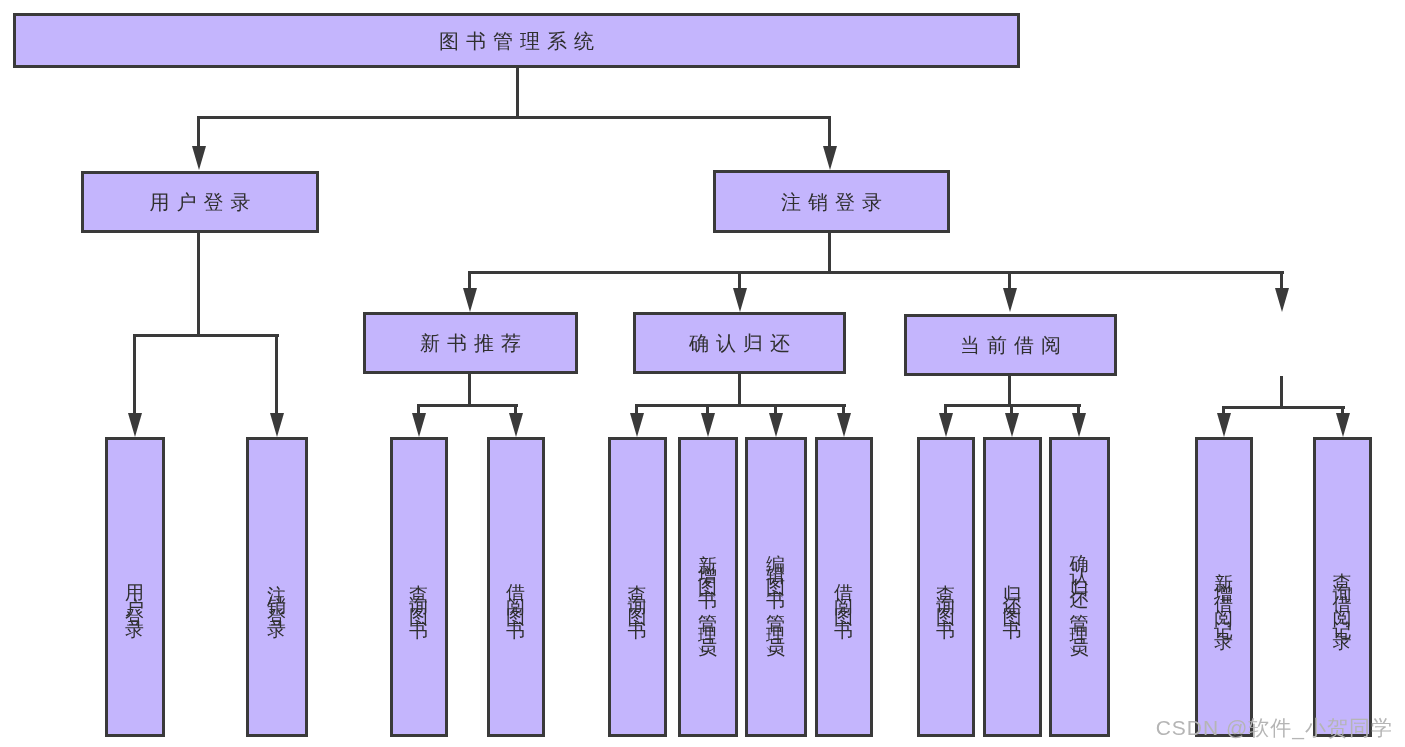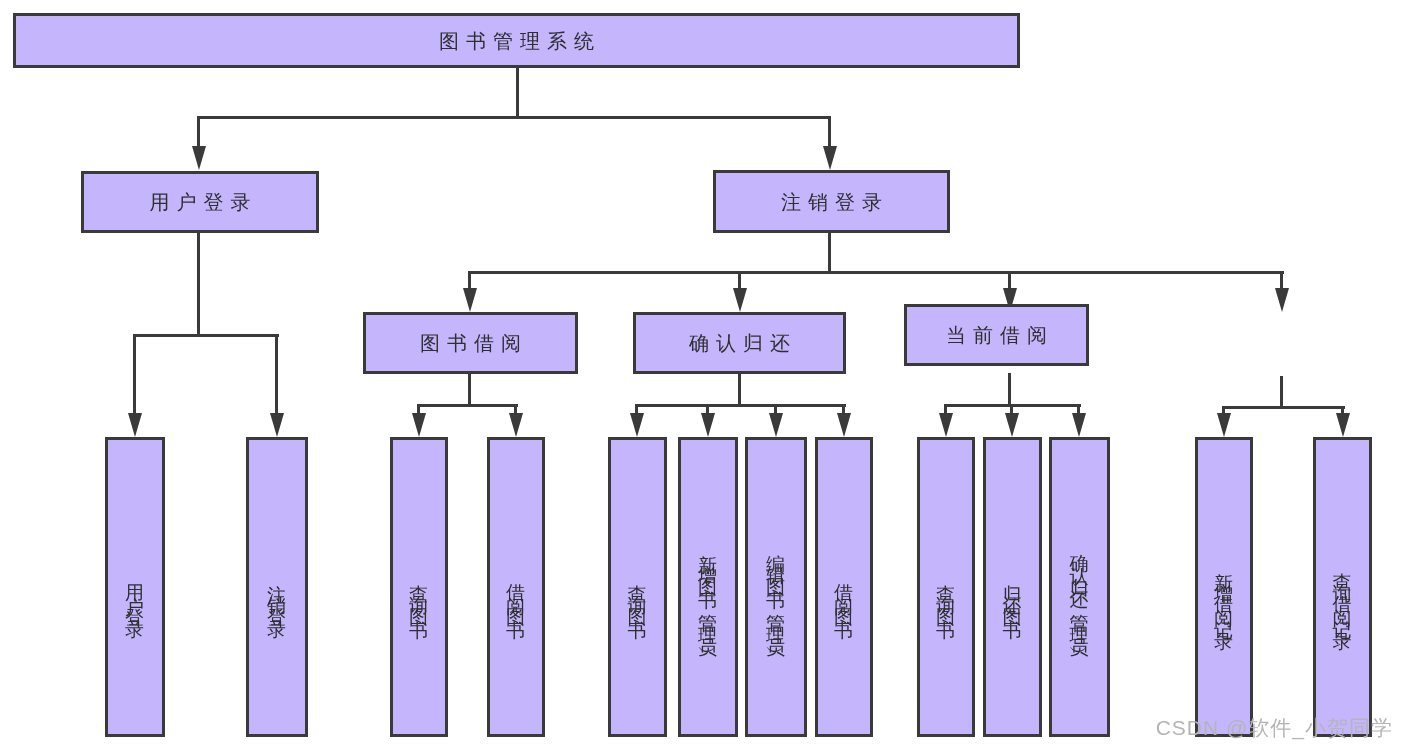--- a/index.html
+++ b/index.html
@@ -100,26 +100,26 @@
   <div class="line" style="left:468px;top:273px;width:3px;height:17px"></div>
   <div class="tri" style="left:463px;top:288px"></div>
   <div class="line" style="left:738px;top:273px;width:3px;height:17px"></div>
   <div class="tri" style="left:733px;top:288px"></div>
   <div class="line" style="left:1008px;top:273px;width:3px;height:17px"></div>
   <div class="tri" style="left:1003px;top:288px"></div>
   <div class="line" style="left:1280px;top:273px;width:3px;height:17px"></div>
   <div class="tri" style="left:1275px;top:288px"></div>
 
   <div class="hbox" style="left:363px;top:312px;width:215px;height:62px">
-    <span class="lbl">图书借阅</span>
+    <span class="lbl">新书推荐</span>
   </div>
   <div class="hbox" style="left:633px;top:312px;width:213px;height:62px">
     <span class="lbl">确认归还</span>
   </div>
-  <div class="hbox" style="left:904px;top:304px;width:185px;height:62px">
+  <div class="hbox" style="left:904px;top:314px;width:213px;height:62px">
     <span class="lbl">当前借阅</span>
   </div>
 
   <div class="line" style="left:468px;top:373px;width:3px;height:34px"></div>
   <div class="line" style="left:417px;top:404px;width:101px;height:3px"></div>
   <div class="line" style="left:417px;top:406px;width:3px;height:9px"></div>
   <div class="tri" style="left:412px;top:413px"></div>
   <div class="line" style="left:514px;top:406px;width:3px;height:9px"></div>
   <div class="tri" style="left:509px;top:413px"></div>
 

